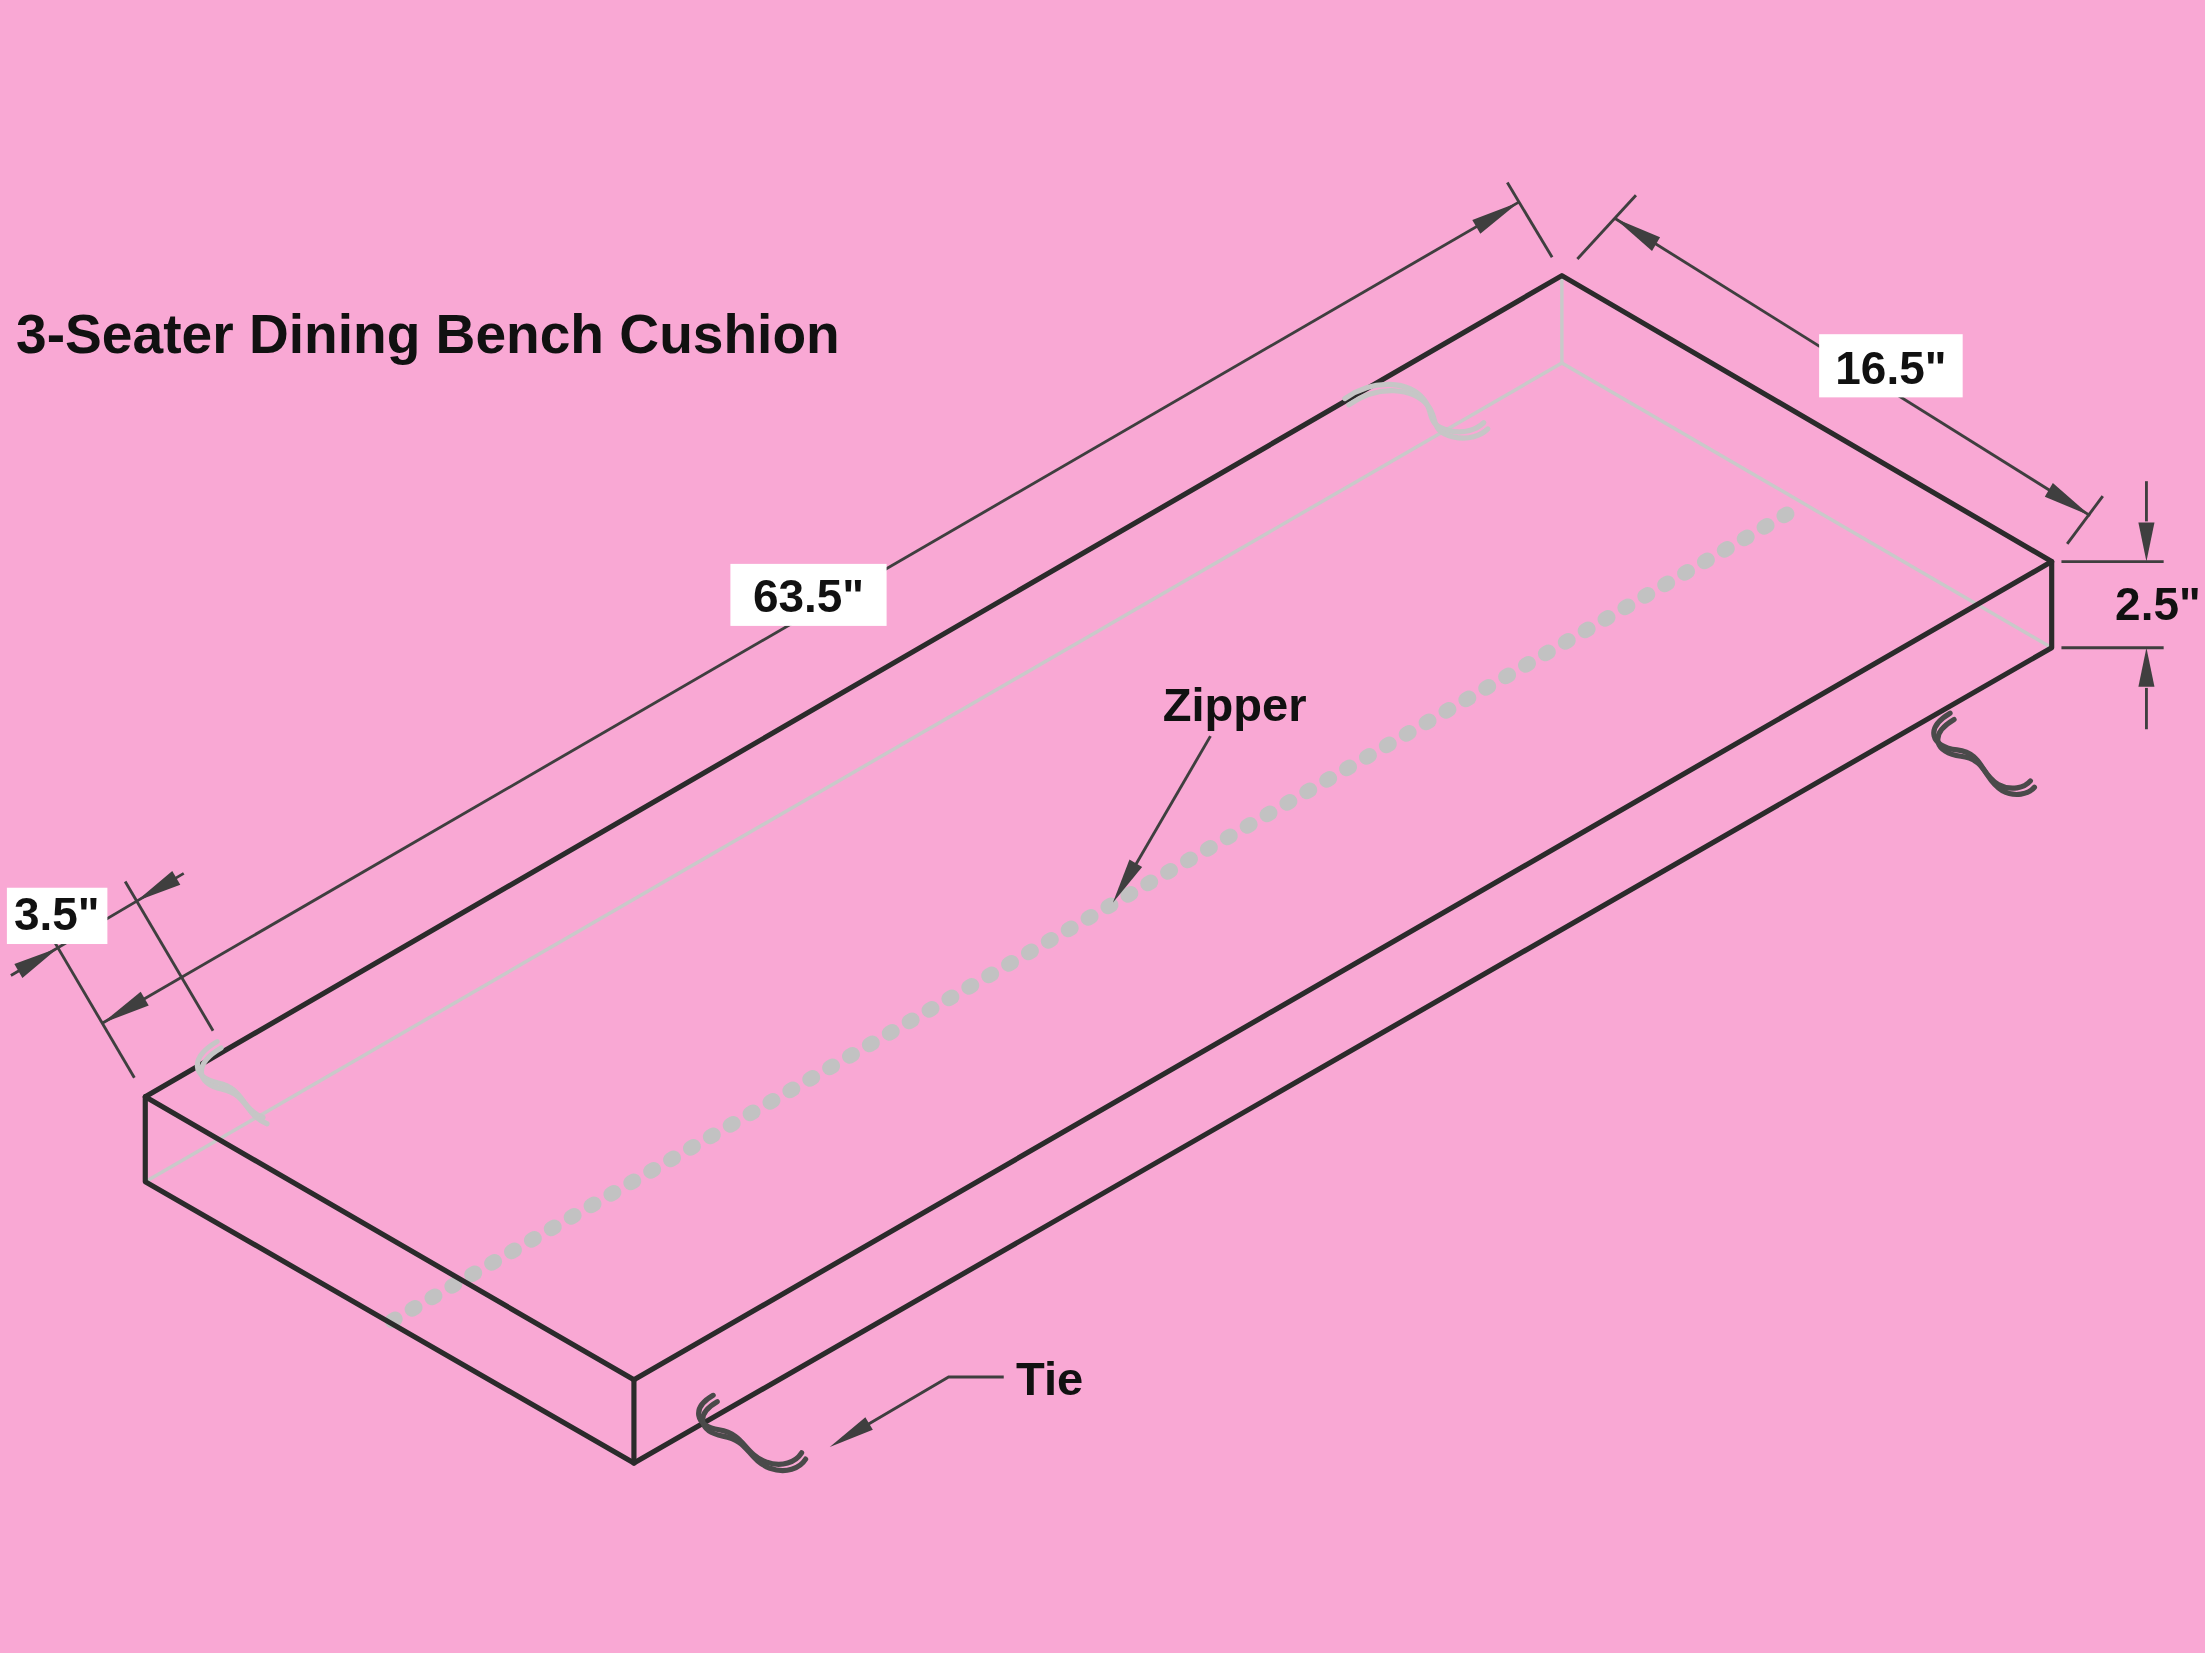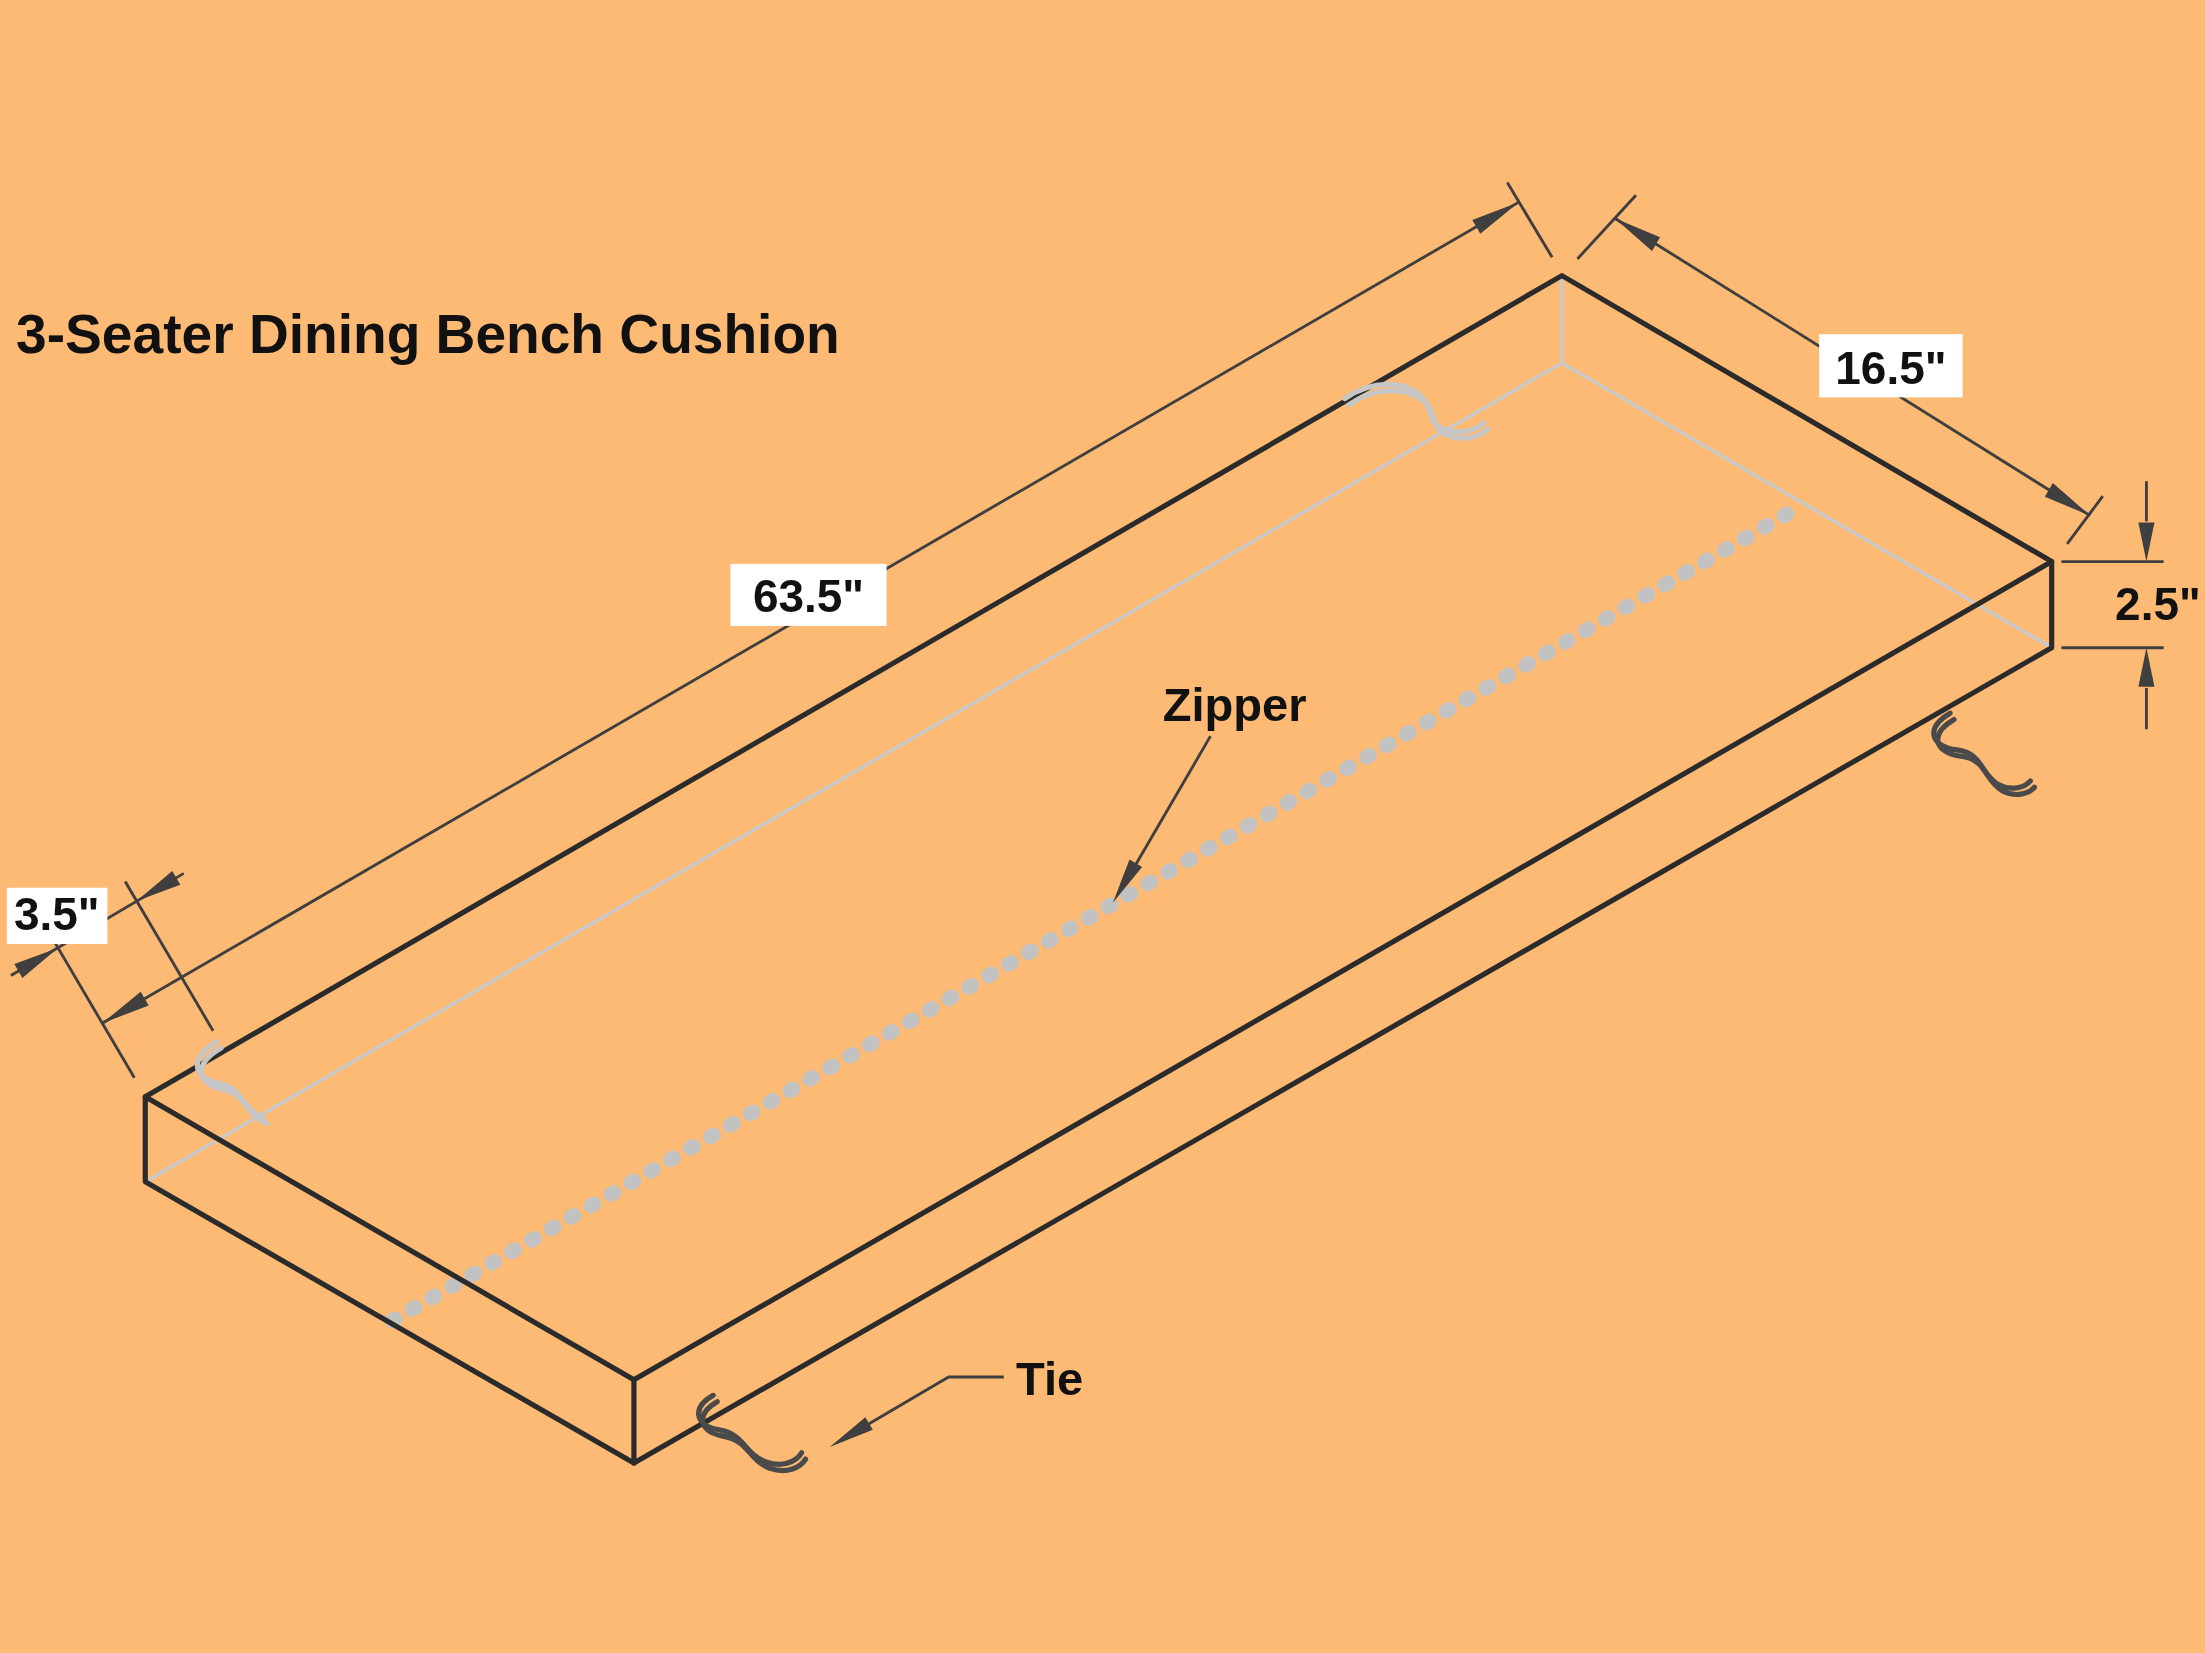--- a/index.html
+++ b/index.html
@@ -1,16 +1,16 @@
 <!DOCTYPE html>
 <html style="font-size:9.2px"><head>
 <meta charset="utf-8">
 <style>
   html,body{margin:0;padding:0;background:#ffffff;}
-  .canvas{width:100vw;aspect-ratio:4/3;background:#fdba74;overflow:hidden;}
+  .canvas{width:100vw;aspect-ratio:4/3;background:#f9a8d4;overflow:hidden;}
   svg{display:block;width:100%;height:100%;}
   text{font-family:"Liberation Sans","DejaVu Sans",sans-serif;font-weight:bold;}
   .t-title{font-size:96px;}
   .t-dim{font-size:80px;}
   .t-call{font-size:82px;}
 </style>
 </head>
 <body>
 
 <div class="canvas">

